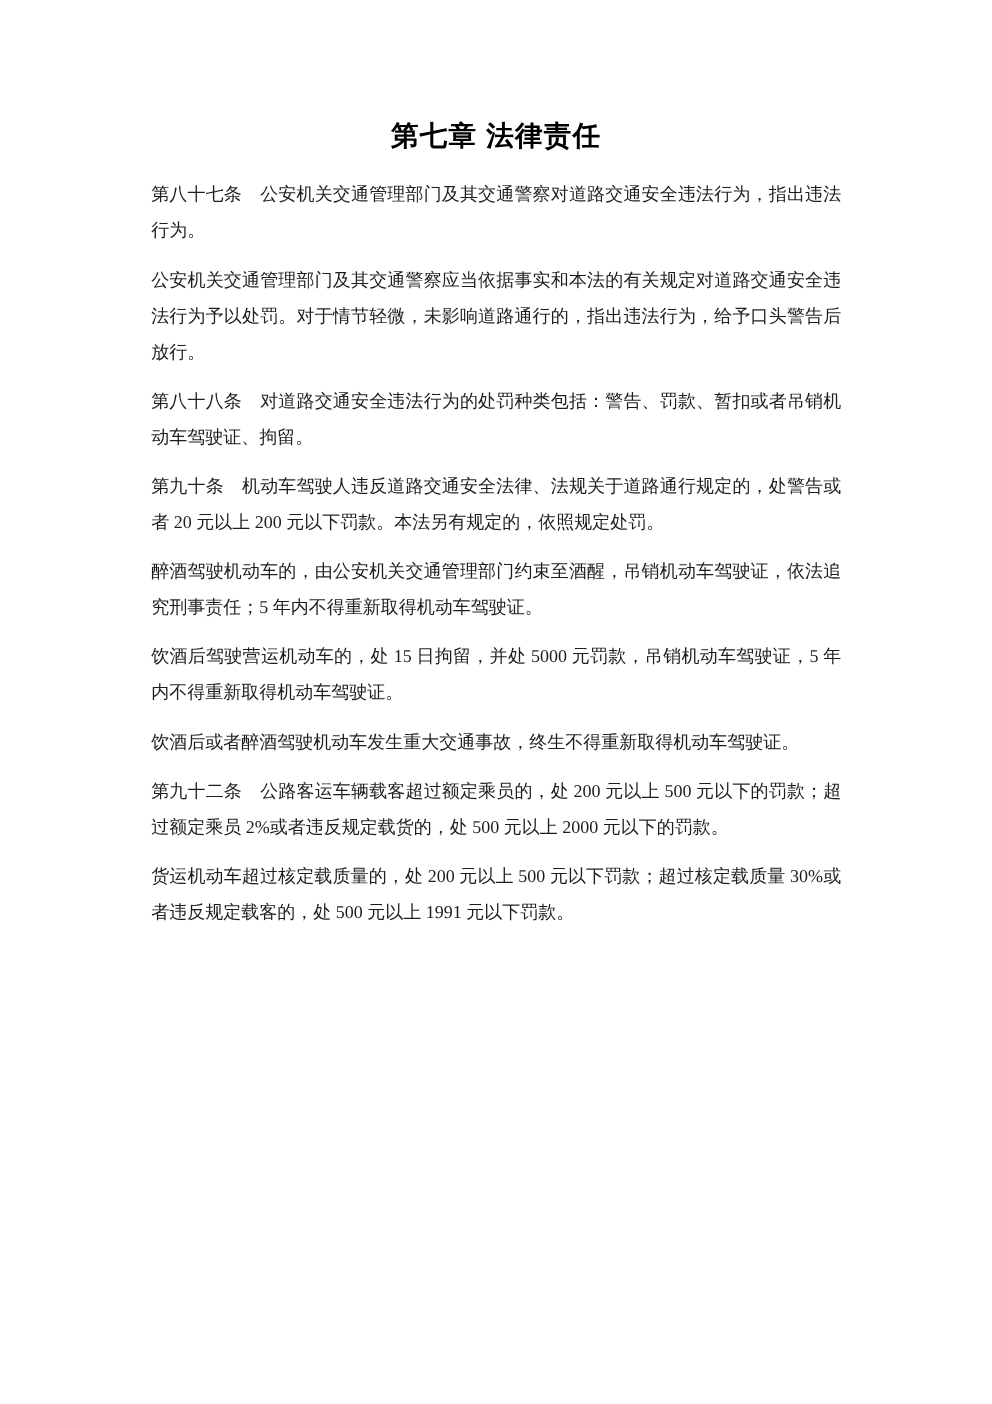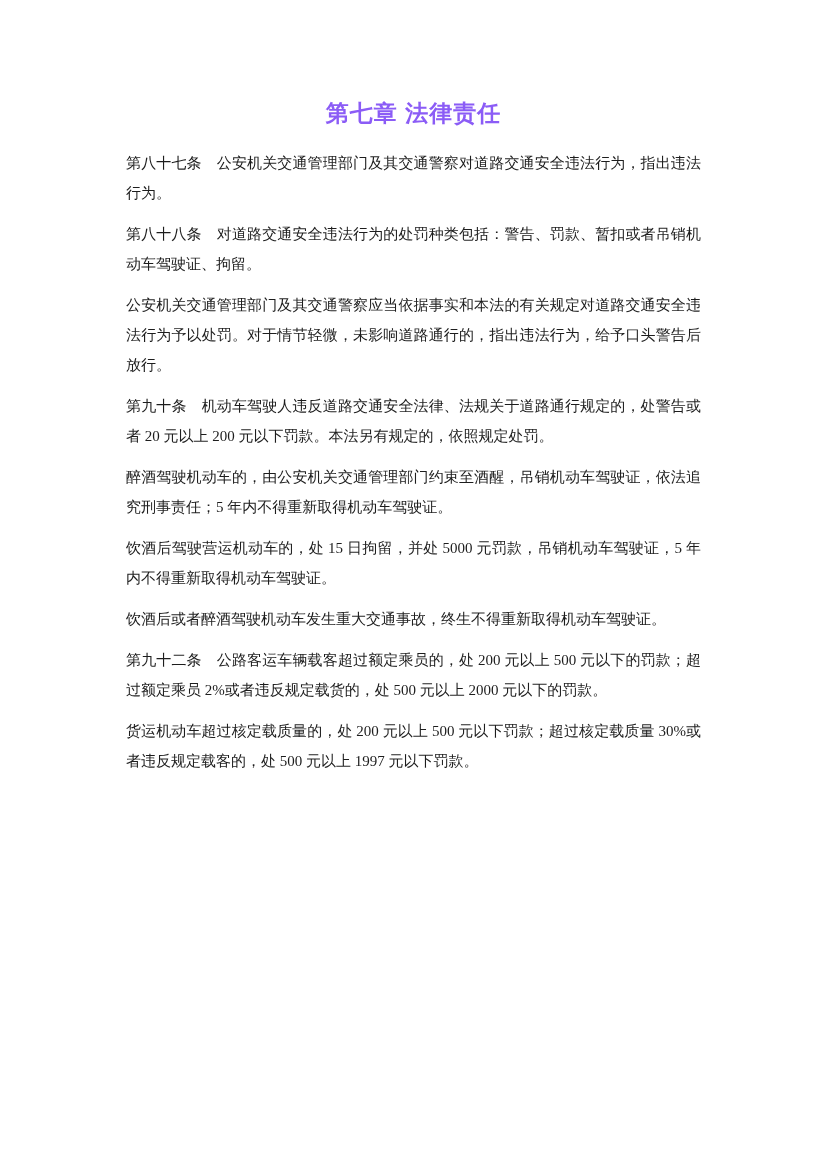--- a/index.html
+++ b/index.html
@@ -17,21 +17,21 @@
     overflow: hidden;
     color: #1d1d1d;
   }
   .doc-title {
     margin: 0 0 20px 0;
     text-align: center;
     font-family: "Liberation Sans", "DejaVu Sans", sans-serif;
     font-weight: bold;
     font-size: 23px;
     line-height: 30px;
-    color: #8b5cf6;
+    color: #000000;
     letter-spacing: 1px;
   }
   .doc-body {
     font-family: "Liberation Serif", "DejaVu Serif", serif;
     font-size: 15px;
     line-height: 30px;
   }
   .para {
     margin: 0 0 11px 0;
     text-align: justify;
@@ -43,22 +43,22 @@
   }
 </style>
 </head>
 <body>
 
 <div class="page">
   <h1 class="doc-title">第七章 法律责任</h1>
 
   <div class="doc-body">
     <p class="para">第八十七条　公安机关交通管理部门及其交通警察对道路交通安全违法行为，指出违法行为。</p>
+    <p class="para">公安机关交通管理部门及其交通警察应当依据事实和本法的有关规定对道路交通安全违法行为予以处罚。对于情节轻微，未影响道路通行的，指出违法行为，给予口头警告后放行。</p>
     <p class="para">第八十八条　对道路交通安全违法行为的处罚种类包括：警告、罚款、暂扣或者吊销机动车驾驶证、拘留。</p>
-    <p class="para">公安机关交通管理部门及其交通警察应当依据事实和本法的有关规定对道路交通安全违法行为予以处罚。对于情节轻微，未影响道路通行的，指出违法行为，给予口头警告后放行。</p>
     <p class="para">第九十条　机动车驾驶人违反道路交通安全法律、法规关于道路通行规定的，处警告或者 20 元以上 200 元以下罚款。本法另有规定的，依照规定处罚。</p>
     <p class="para">醉酒驾驶机动车的，由公安机关交通管理部门约束至酒醒，吊销机动车驾驶证，依法追究刑事责任；5 年内不得重新取得机动车驾驶证。</p>
     <p class="para">饮酒后驾驶营运机动车的，处 15 日拘留，并处 5000 元罚款，吊销机动车驾驶证，5 年内不得重新取得机动车驾驶证。</p>
     <p class="para">饮酒后或者醉酒驾驶机动车发生重大交通事故，终生不得重新取得机动车驾驶证。</p>
     <p class="para">第九十二条　公路客运车辆载客超过额定乘员的，处 200 元以上 500 元以下的罚款；超过额定乘员 2%或者违反规定载货的，处 500 元以上 2000 元以下的罚款。</p>
-    <p class="para">货运机动车超过核定载质量的，处 200 元以上 500 元以下罚款；超过核定载质量 30%或者违反规定载客的，处 500 元以上 1997 元以下罚款。</p>
+    <p class="para">货运机动车超过核定载质量的，处 200 元以上 500 元以下罚款；超过核定载质量 30%或者违反规定载客的，处 500 元以上 1991 元以下罚款。</p>
   </div>
 </div>
 
 </body></html>

